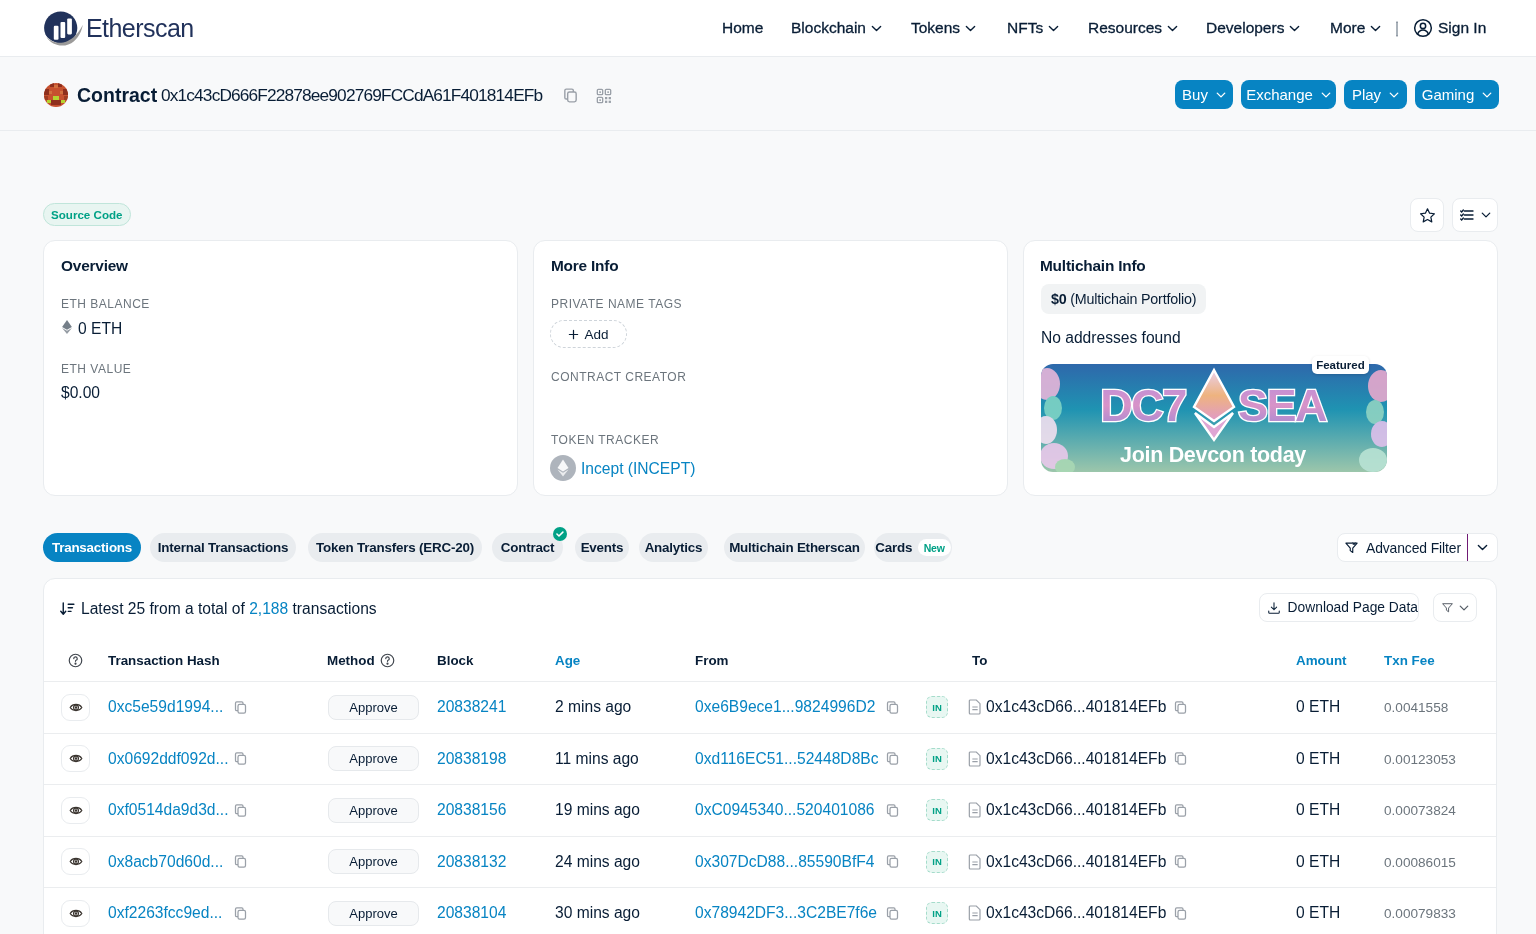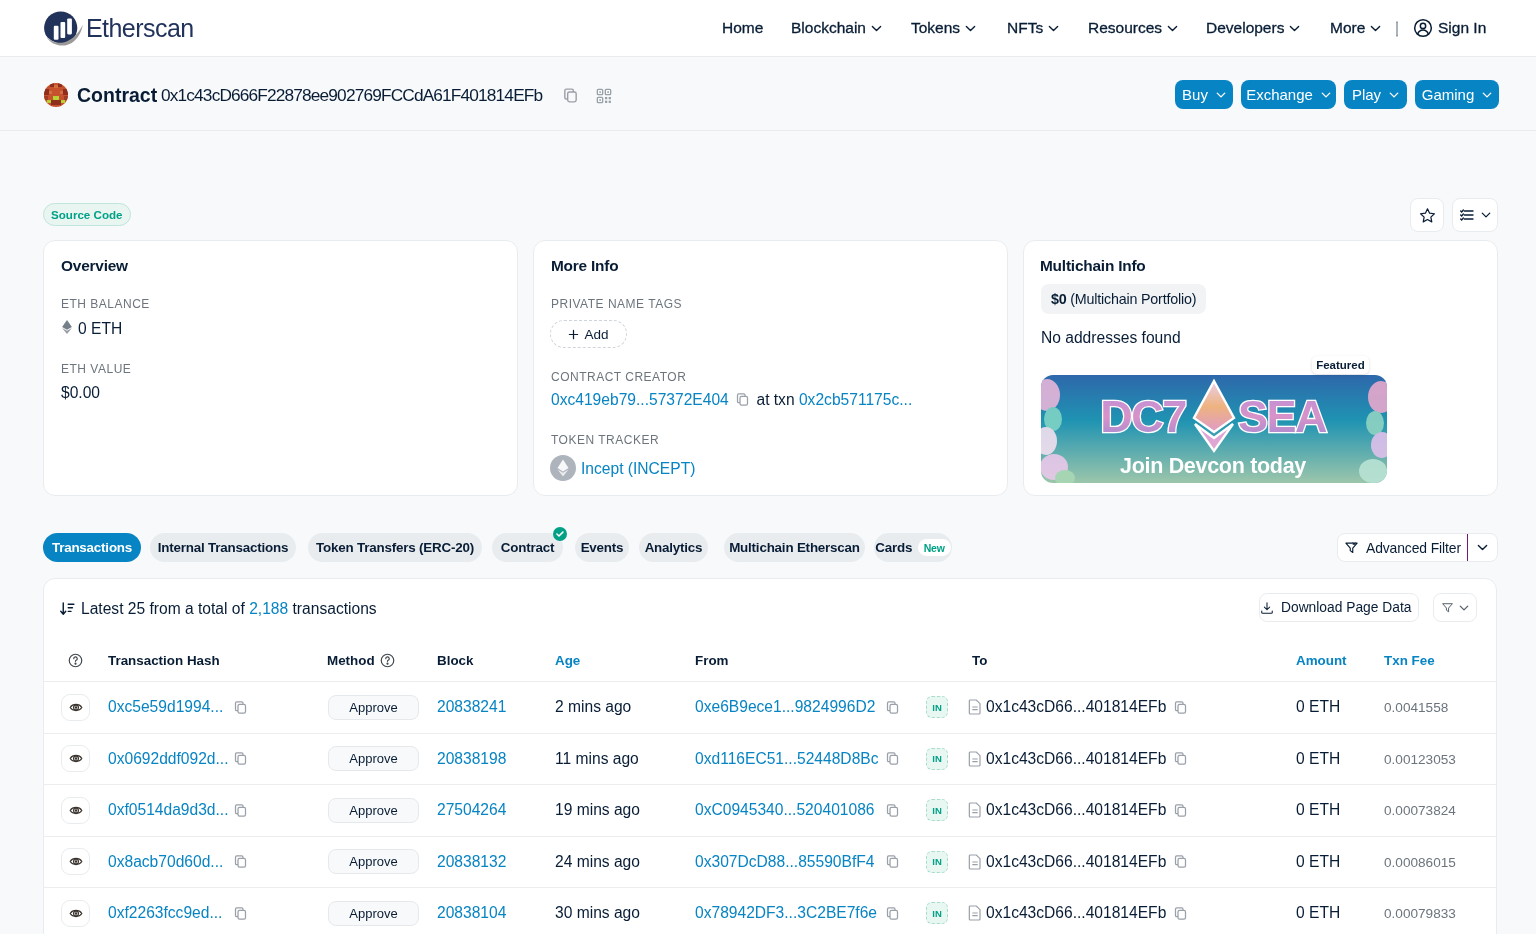--- a/index.html
+++ b/index.html
@@ -176,45 +176,37 @@
 
 <div class="card" style="left:533px;">
   <div class="cardtitle" style="left:17px; top:16px;">More Info</div>
   <div class="lbl" style="left:17px; top:56px;">PRIVATE NAME TAGS</div>
   <div class="abs" style="left:16px; top:79px; width:77px; height:28px; border:1px dashed #ced4da; border-radius:14px; display:flex; align-items:center; justify-content:center; font-size:13.5px; color:#081d35;">
     <svg width="11" height="11" viewBox="0 0 16 16" style="margin-right:5px;">
         <path d="M8 2 v12 M2 8 h12" stroke="#081d35" stroke-width="1.8" stroke-linecap="round"></path>
       </svg>Add
   </div>
   <div class="lbl" style="left:17px; top:129px;">CONTRACT CREATOR</div>
-  <div class="abs" style="left:17px; top:150px; font-size:15.6px; white-space:nowrap;">
-    <a>0xc419eb79...57372E404</a>
-    <svg width="15" height="15" viewBox="0 0 24 24" fill="none" stroke="#9aa0a8" stroke-width="2" style="display:inline-block; vertical-align:-2px; margin:0 2px;">
-        <rect x="8" y="7" width="12" height="14" rx="2.5"></rect>
-        <path d="M16 7 V5 a2 2 0 0 0 -2 -2 H6 a2 2 0 0 0 -2 2 v10 a2 2 0 0 0 2 2 h2"></path>
-      </svg>
-    <span style="color:#081d35;">at txn</span> <a>0x2cb571175c...</a>
-  </div>
   <div class="lbl" style="left:17px; top:192px;">TOKEN TRACKER</div>
   <div class="abs" style="left:16px; top:214px;">
     <svg width="26" height="26" viewBox="0 0 26 26">
         <circle cx="13" cy="13" r="13" fill="#aeb4bc"></circle>
         <path d="M13 4.5 L18.5 13 L13 16.4 L7.5 13 Z" fill="#fff" opacity="0.9"></path>
         <path d="M13 17.8 L18.5 14.4 L13 21.5 L7.5 14.4 Z" fill="#fff" opacity="0.75"></path>
       </svg>
   </div>
   <div class="abs" style="left:47px; top:219px; font-size:15.6px;"><a>Incept (INCEPT)</a></div>
 </div>
 
 <div class="card" style="left:1023px;">
   <div class="cardtitle" style="left:16px; top:16px;">Multichain Info</div>
   <div class="abs" style="left:17px; top:43px; height:30px; padding:0 10px; background:#f1f3f4; border-radius:8px; font-size:14.3px; letter-spacing:-0.2px; line-height:30px; color:#081d35;"><b>$0</b> (Multichain Portfolio)</div>
   <div class="abs" style="left:17px; top:88px; font-size:15.6px; color:#081d35;">No addresses found</div>
 
-  <div class="abs" style="left:17px; top:134px;">
+  <div class="abs" style="left:17px; top:123px;">
     <svg width="346" height="108" viewBox="0 0 346 108">
       <defs>
         <linearGradient id="bgrad" x1="0" y1="0" x2="0" y2="1">
           <stop offset="0" stop-color="#2e68ab"></stop>
             <stop offset="0.42" stop-color="#1f93b2"></stop>
             <stop offset="1" stop-color="#9cc6ab"></stop>
         </linearGradient>
         <linearGradient id="tgrad" x1="0" y1="0" x2="0" y2="1">
           <stop offset="0" stop-color="#bb8fd8"></stop>
             <stop offset="0.5" stop-color="#d893c8"></stop>
@@ -285,21 +277,21 @@
 <div id="panel"></div>
 
 <div class="abs" style="left:59px; top:600px;">
   <svg width="17" height="17" viewBox="0 0 24 24" fill="none" stroke="#081d35" stroke-width="2" stroke-linecap="round">
       <path d="M6 4 v16 M6 20 l-3.5 -4 M6 20 l3.5 -4"></path>
       <path d="M13 6 h8 M13 11 h6 M13 16 h4"></path>
     </svg>
 </div>
 <div class="abs" style="left:81px; top:600px; font-size:15.6px; color:#081d35;">Latest 25 from a total of <a>2,188</a> transactions</div>
 
-<div class="abs" style="left:1259px; top:593px; width:160px; height:29px; background:#fff; border:1px solid #e9ecef; border-radius:8px; display:flex; align-items:center; justify-content:flex-start; gap:7px; font-size:13.8px; color:#081d35;">
+<div class="abs" style="left:1259px; top:593px; width:160px; height:29px; background:#fff; border:1px solid #e9ecef; border-radius:8px; display:flex; align-items:center; justify-content:flex-end; gap:7px; font-size:13.8px; color:#081d35;">
   <svg width="14" height="14" viewBox="0 0 24 24" fill="none" stroke="#081d35" stroke-width="1.8" stroke-linecap="round" stroke-linejoin="round">
       <path d="M12 3 v12 M12 15 l-4.5 -4.5 M12 15 l4.5 -4.5"></path>
       <path d="M3 17 v2.5 a1.5 1.5 0 0 0 1.5 1.5 h15 a1.5 1.5 0 0 0 1.5 -1.5 V17"></path>
     </svg>
   Download Page Data
 </div>
 <div class="abs" style="left:1433px; top:593px; width:44px; height:29px; background:#fff; border:1px solid #e9ecef; border-radius:8px; display:flex; align-items:center; justify-content:center; gap:5px;">
   <svg width="13" height="13" viewBox="0 0 24 24" fill="none" stroke="#555d66" stroke-width="1.8" stroke-linejoin="round">
       <path d="M3 5 h18 l-7 8 v7 l-4 -3 v-4 Z"></path>
     </svg>
@@ -426,21 +418,21 @@
       </svg>
     </div>
 <div class="cell" style="left:108px; top:801px;"><a>0xf0514da9d3d...</a></div>
 <div class="abs" style="left:233px; top:802.5px;">
       <svg width="15" height="15" viewBox="0 0 24 24" fill="none" stroke="#9aa0a8" stroke-width="2">
         <rect x="8" y="7" width="12" height="14" rx="2.5"></rect>
         <path d="M16 7 V5 a2 2 0 0 0 -2 -2 H6 a2 2 0 0 0 -2 2 v10 a2 2 0 0 0 2 2 h2"></path>
       </svg>
     </div>
 <div class="approve" style="top:797.5px;">Approve</div>
-<div class="cell" style="left:437px; top:801px;"><a>27504264</a></div>
+<div class="cell" style="left:437px; top:801px;"><a>20838156</a></div>
 <div class="cell" style="left:555px; top:801px;">19 mins ago</div>
 <div class="cell" style="left:695px; top:801px;"><a>0xC0945340...520401086</a></div>
 <div class="abs" style="left:885px; top:802.5px;">
       <svg width="15" height="15" viewBox="0 0 24 24" fill="none" stroke="#9aa0a8" stroke-width="2">
         <rect x="8" y="7" width="12" height="14" rx="2.5"></rect>
         <path d="M16 7 V5 a2 2 0 0 0 -2 -2 H6 a2 2 0 0 0 -2 2 v10 a2 2 0 0 0 2 2 h2"></path>
       </svg>
     </div>
 <div class="inbadge" style="top:799px;">IN</div>
 <div class="abs" style="left:968px; top:802px;">

